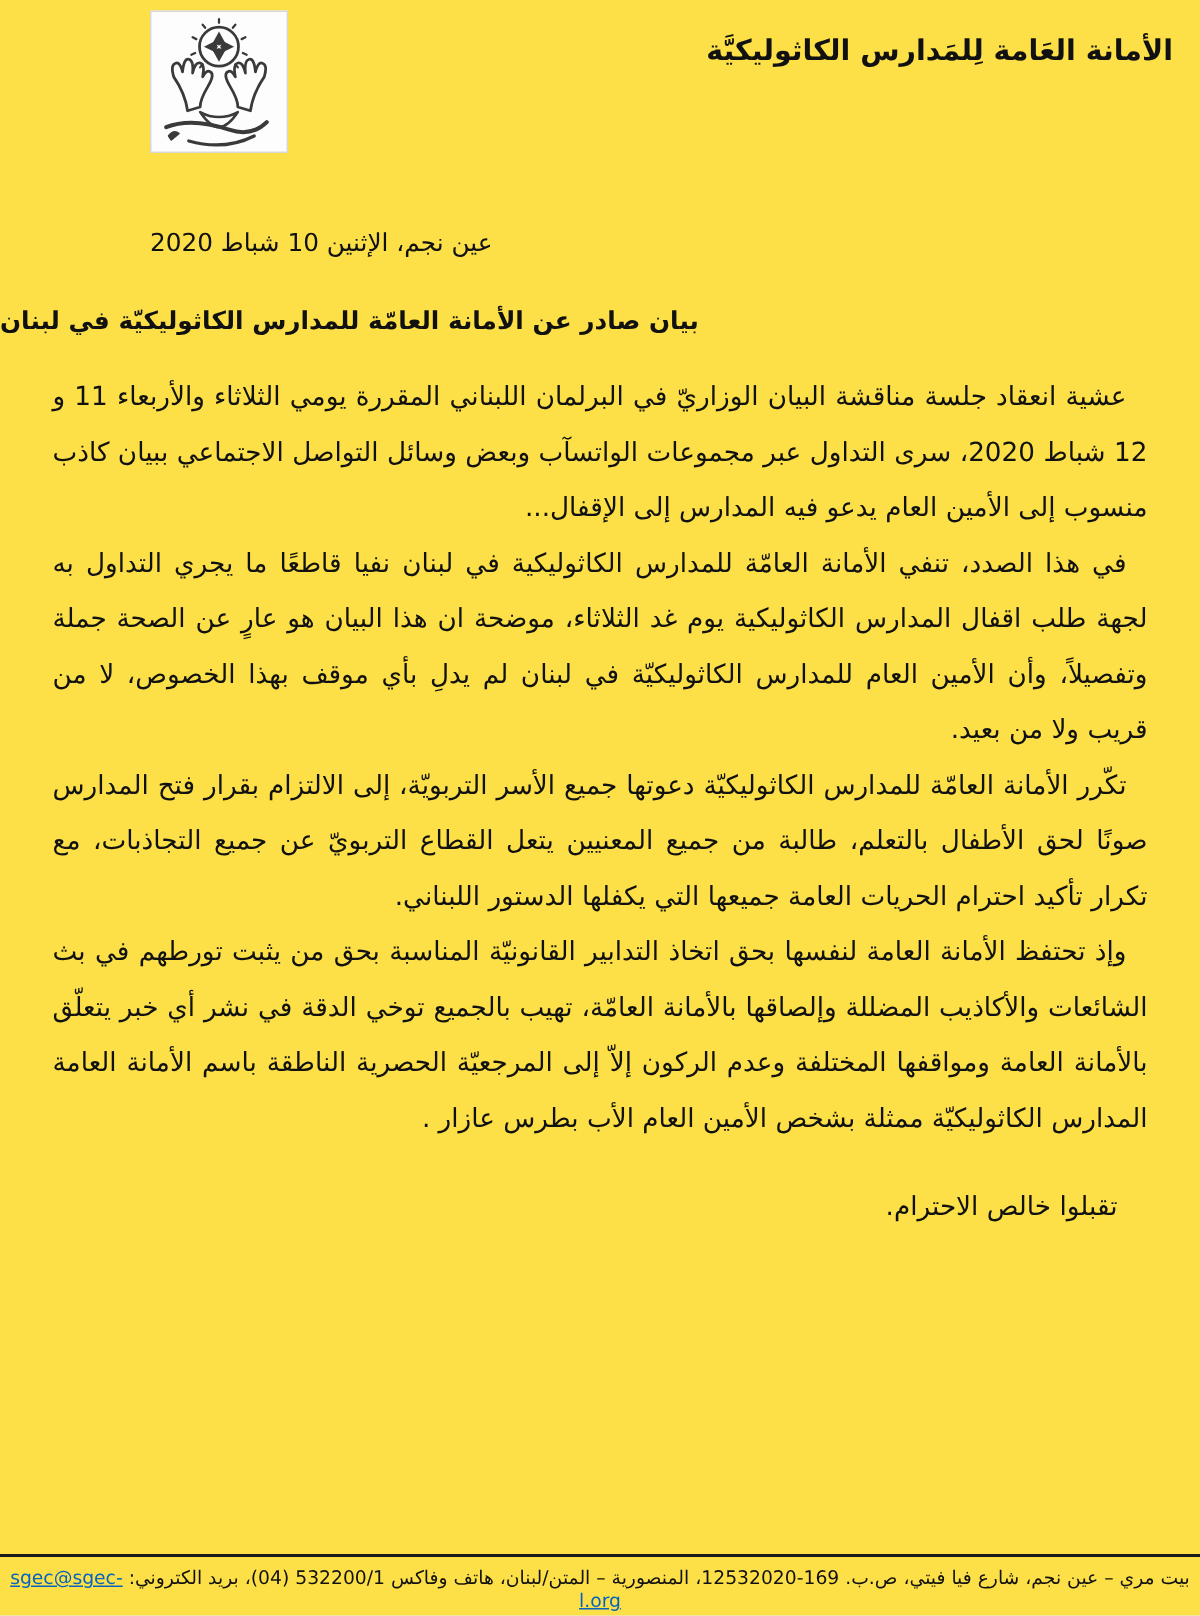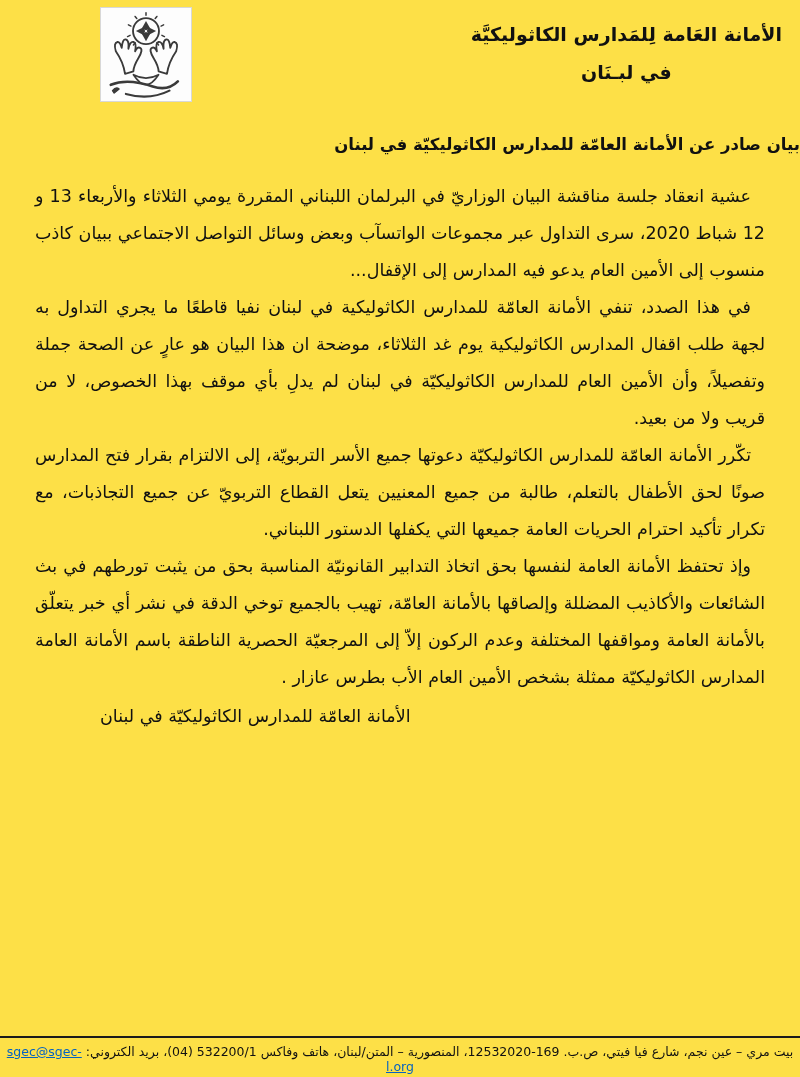--- a/index.html
+++ b/index.html
@@ -42,21 +42,21 @@
   }
   
   .date-line {
     direction: rtl;
     width: max-content;
     margin: 50px 0 0 100px;
     font-size: 16.5px;
   }
   .doc-title {
     direction: rtl;
-    text-align: right;
+    text-align: left;
     font-weight: bold;
     font-size: 16.5px;
     margin-top: 33px;
   }
   
   .body-text {
     direction: rtl;
     margin: 24px 35px 0 35px;
     font-size: 17.5px;
     line-height: 37px;
@@ -124,35 +124,35 @@
 
         <path d="M35 76 q15 8 30 0 q-8 12 -15 12 q-7 0 -15 -12 z" stroke-width="2"></path>
 
         <path d="M8 88 q20 -8 50 2 q18 6 30 -6" stroke-width="3.2"></path>
         <path d="M10 95 q4 -5 8 -2 l-6 5 z" fill="#3a3a3a" stroke-width="1.5"></path>
         <path d="M26 99 q28 8 52 -4" stroke-width="2.6"></path>
       </svg>
     </div>
     <div class="org-name">
       <div>الأمانة العَامة لِلمَدارس الكاثوليكيَّة</div>
-      <div>في لبـنَان</div>
     </div>
   </div>
 
+  <div class="date-line">عين نجم، الإثنين 10 شباط 2020</div>
 
   <div class="doc-title">بيان صادر عن الأمانة العامّة للمدارس الكاثوليكيّة في لبنان</div>
 
   <div class="body-text">
-    <p>عشية انعقاد جلسة مناقشة البيان الوزاريّ في البرلمان اللبناني المقررة يومي الثلاثاء والأربعاء 13 و 12 شباط 2020، سرى التداول عبر مجموعات الواتسآب وبعض وسائل التواصل الاجتماعي ببيان كاذب منسوب إلى الأمين العام يدعو فيه المدارس إلى الإقفال...</p>
+    <p>عشية انعقاد جلسة مناقشة البيان الوزاريّ في البرلمان اللبناني المقررة يومي الثلاثاء والأربعاء 11 و 12 شباط 2020، سرى التداول عبر مجموعات الواتسآب وبعض وسائل التواصل الاجتماعي ببيان كاذب منسوب إلى الأمين العام يدعو فيه المدارس إلى الإقفال...</p>
     <p>في هذا الصدد، تنفي الأمانة العامّة للمدارس الكاثوليكية في لبنان نفيا قاطعًا ما يجري التداول به لجهة طلب اقفال المدارس الكاثوليكية يوم غد الثلاثاء، موضحة ان هذا البيان هو عارٍ عن الصحة جملة وتفصيلاً، وأن الأمين العام للمدارس الكاثوليكيّة في لبنان لم يدلِ بأي موقف بهذا الخصوص، لا من قريب ولا من بعيد.</p>
     <p>تكّرر الأمانة العامّة للمدارس الكاثوليكيّة  دعوتها جميع الأسر التربويّة، إلى الالتزام بقرار فتح المدارس صونًا لحق الأطفال بالتعلم، طالبة من جميع المعنيين  يتعل القطاع التربويّ عن جميع التجاذبات، مع تكرار تأكيد احترام الحريات العامة جميعها التي يكفلها الدستور اللبناني.</p>
     <p>وإذ تحتفظ الأمانة العامة لنفسها بحق اتخاذ التدابير القانونيّة المناسبة بحق من يثبت تورطهم في بث الشائعات والأكاذيب المضللة وإلصاقها بالأمانة العامّة، تهيب بالجميع توخي الدقة في نشر أي خبر يتعلّق بالأمانة العامة ومواقفها المختلفة وعدم الركون إلاّ إلى المرجعيّة الحصرية الناطقة باسم الأمانة العامة المدارس الكاثوليكيّة ممثلة بشخص الأمين العام الأب بطرس عازار .</p>
   </div>
 
-  <div class="signature">الأمانة العامّة للمدارس الكاثوليكيّة في لبنان</div>
+  <div class="closing">تقبلوا خالص الاحترام.</div>
 
   <div class="footer">
     <div class="footer-rule"></div>
     <div class="footer-text">
       <span>بيت مري – عين نجم، شارع فيا فيتي، ص.ب. 169-12532020، المنصورية – المتن/لبنان، هاتف وفاكس 532200/1 (04)، بريد الكتروني: </span><a href="#" class="email-link" style="color: rgb(5, 99, 193);">sgec@sgec-l.org</a>
     </div>
   </div>
 
 </div>
 

